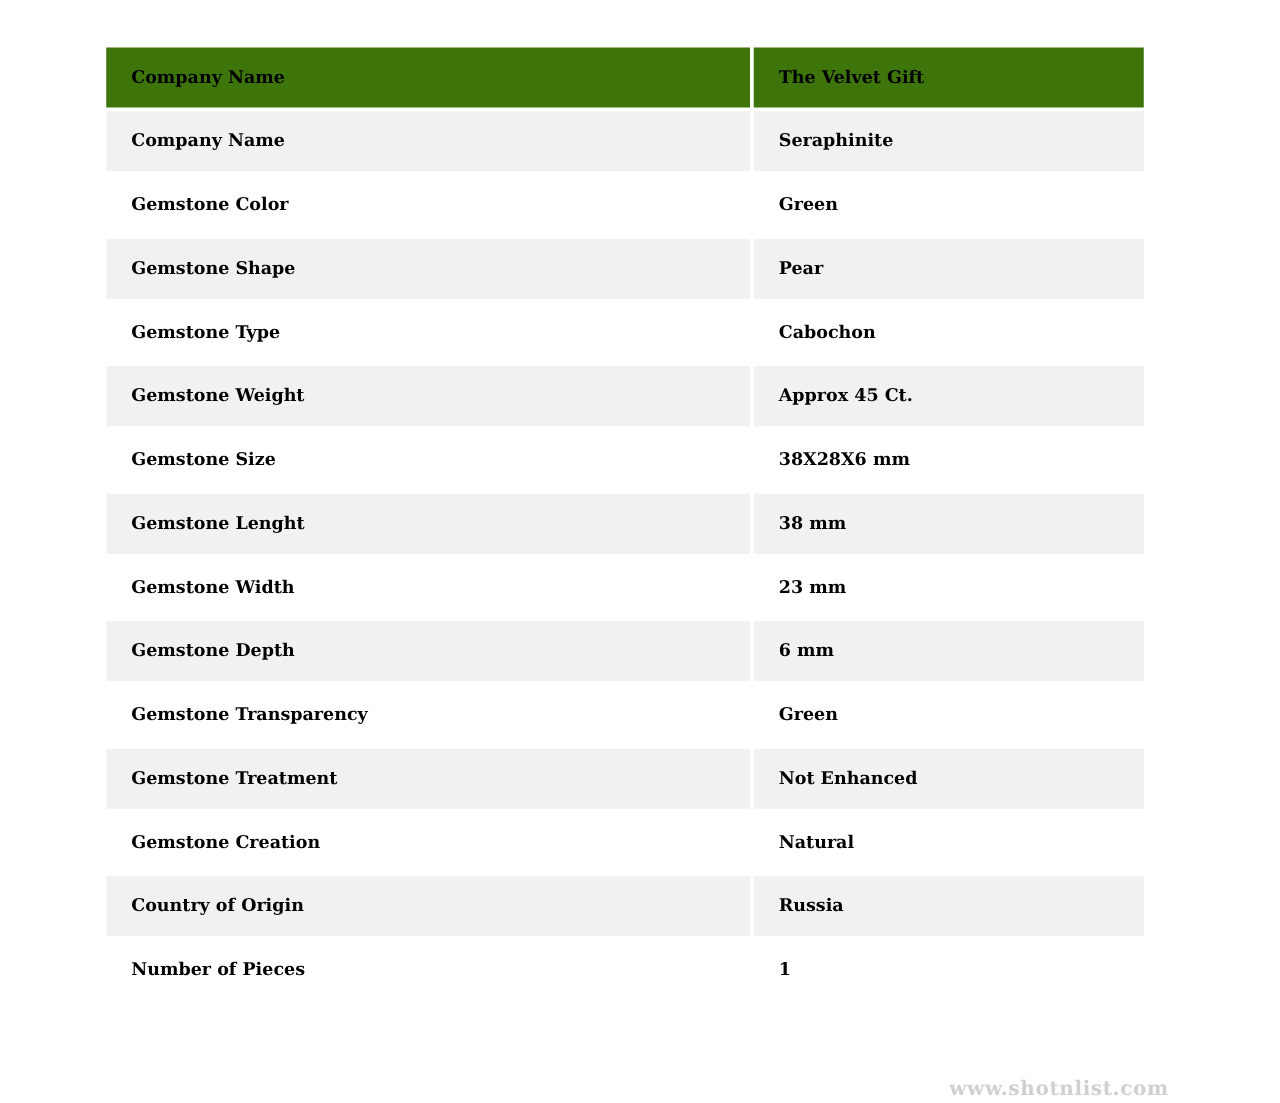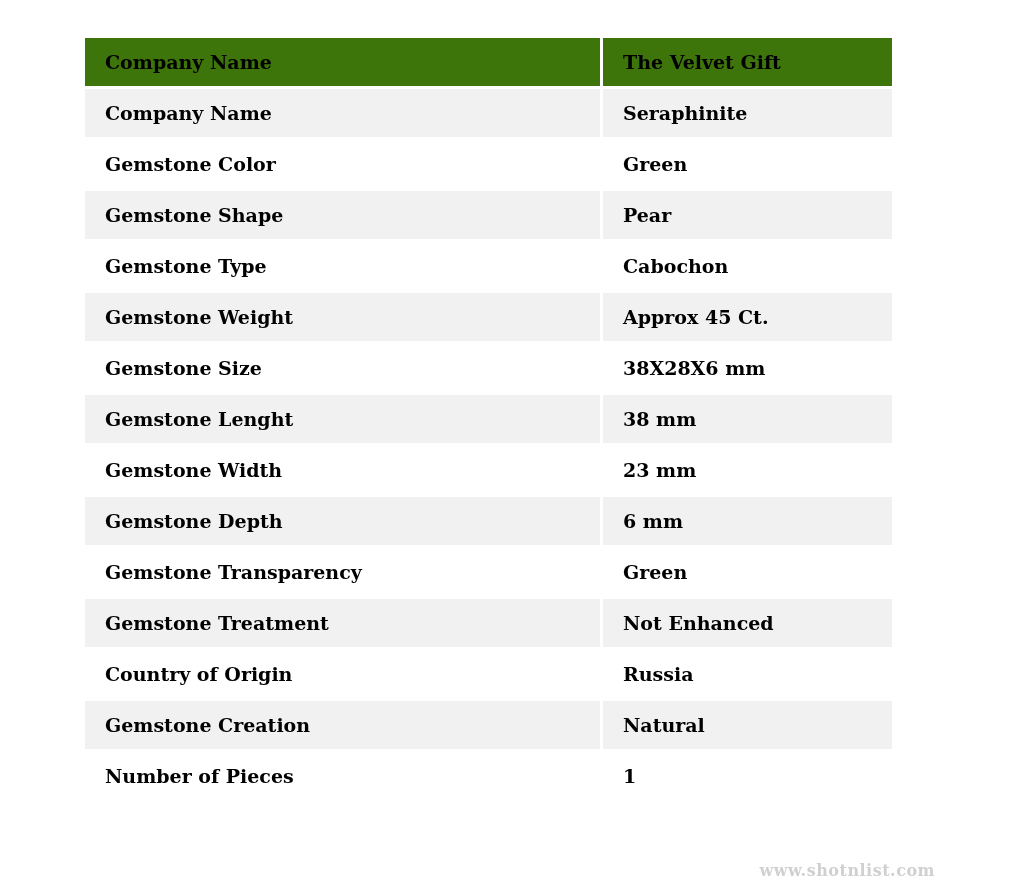--- a/index.html
+++ b/index.html
@@ -22,28 +22,28 @@
     left: 82px;
     top: 35px;
     border-collapse: separate;
     border-spacing: 3px;
     table-layout: fixed;
   }
   table.spec-table td {
     height: 48px;
     vertical-align: middle;
     padding: 0 16px 0 20px;
-    font-size: 19px;
+    font-size: 14px;
     font-weight: bold;
     color: #000000;
     white-space: nowrap;
     overflow: hidden;
   }
   td.col-label { width: 515px; }
-  td.col-value { width: 289px; }
+  td.col-value { width: 312px; }
   thead td { background: var(--header-bg); }
   tbody tr:nth-child(odd) td { background: var(--alt-row-bg); }
   tbody tr:nth-child(even) td { background: #ffffff; }
   .watermark {
     position: absolute;
     top: 861px;
     right: 89px;
     font-size: 16px;
     font-weight: bold;
     color: var(--watermark-color);
@@ -99,26 +99,26 @@
     </tr>
     <tr>
       <td class="col-label">Gemstone Transparency</td>
       <td class="col-value">Green</td>
     </tr>
     <tr>
       <td class="col-label">Gemstone Treatment</td>
       <td class="col-value">Not Enhanced</td>
     </tr>
     <tr>
+      <td class="col-label">Gemstone Creation</td>
+      <td class="col-value">Natural</td>
+    </tr>
+    <tr>
       <td class="col-label">Country of Origin</td>
       <td class="col-value">Russia</td>
-    </tr>
-    <tr>
-      <td class="col-label">Gemstone Creation</td>
-      <td class="col-value">Natural</td>
     </tr>
     <tr>
       <td class="col-label">Number of Pieces</td>
       <td class="col-value">1</td>
     </tr>
   </tbody>
 </table>
 
 <div class="watermark">www.shotnlist.com</div>
 

